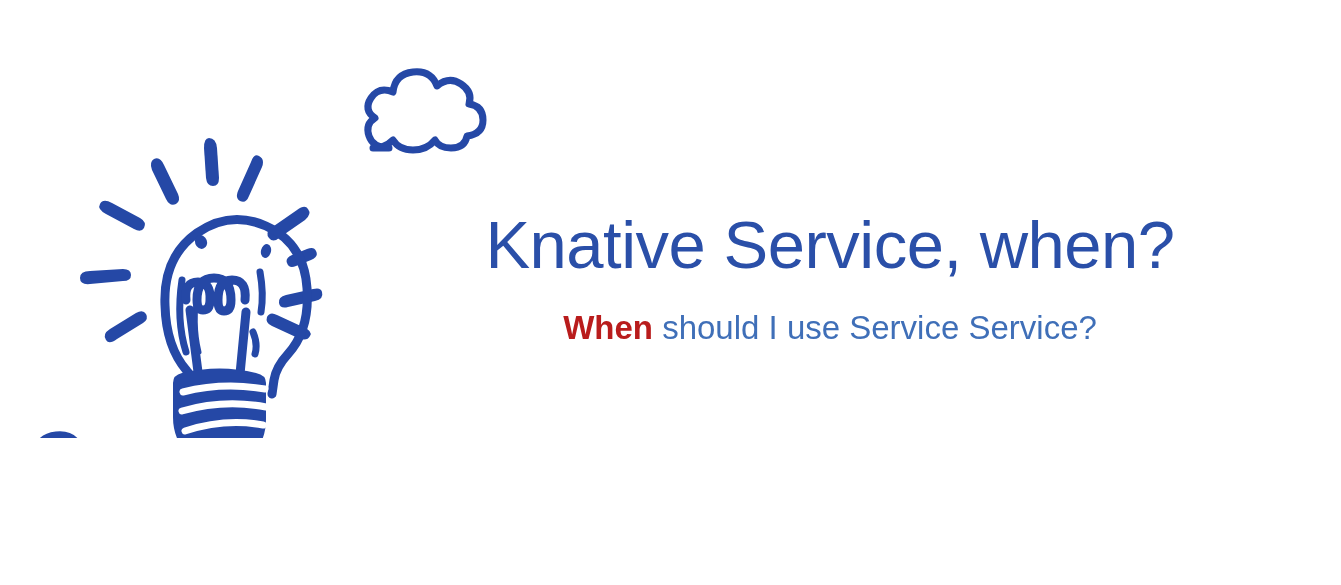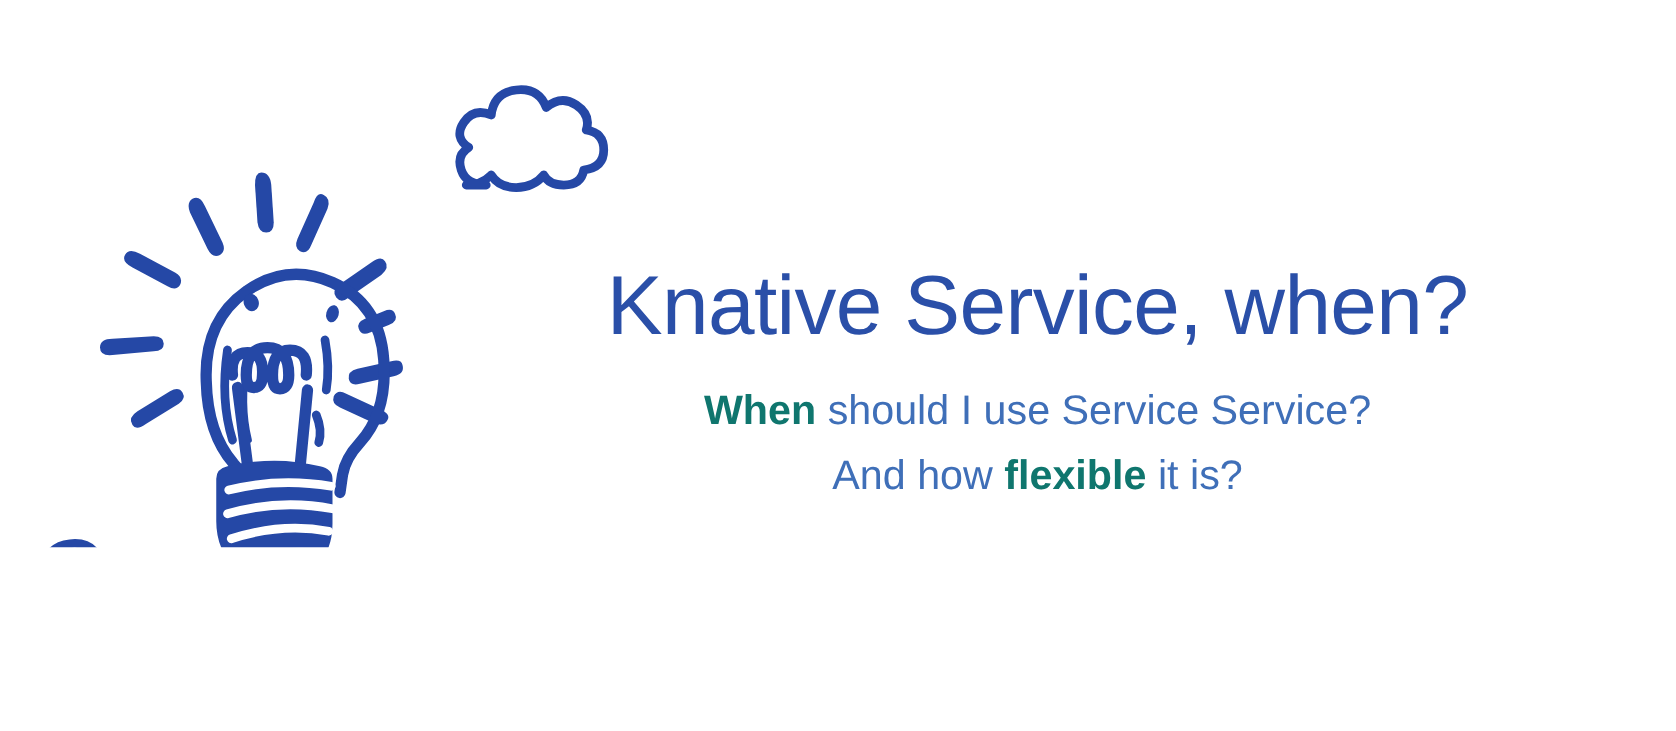--- a/index.html
+++ b/index.html
@@ -64,21 +64,21 @@
   }
   .subtitle-line {
     font-size: 33px;
     font-weight: 400;
     color: #3F6FB8;
     line-height: 1.56;
     white-space: nowrap;
   }
   .subtitle-line b {
     font-weight: 700;
-    color: #0f766e;
+    color: #b91c1c;
   }
 
   
   #knative-logo {
     position: absolute;
     left: 1248px;
     top: 498px;
     width: 86px;
     height: 80px;
   }
@@ -205,21 +205,20 @@
                q-8 8 -20 8 z" fill="none" stroke="#2548A6" stroke-width="7" stroke-linejoin="round"></path>
     </svg>
   </div>
 
   <div id="text-block">
     <h1 id="page-title">Knative Service, when?</h1>
 
     <div id="subtitle-block">
       <div class="subtitle-line"><b>When</b><span> should I use Service Service?</span></div>
 
-      <div class="subtitle-line"><span>And how </span><b>flexible</b><span> it is?</span></div>
     </div>
   </div>
 
   <div id="knative-logo">
     <svg viewBox="0 0 86 80" width="86" height="80" aria-hidden="true">
 
       <path d="M34 6 L58 12 L70 32 L66 56 L45 70 L22 65 L7 46 L10 22 Z" fill="#3066B0"></path>
 
       <circle cx="64" cy="19" r="17" fill="#5B83BE"></circle>
 

